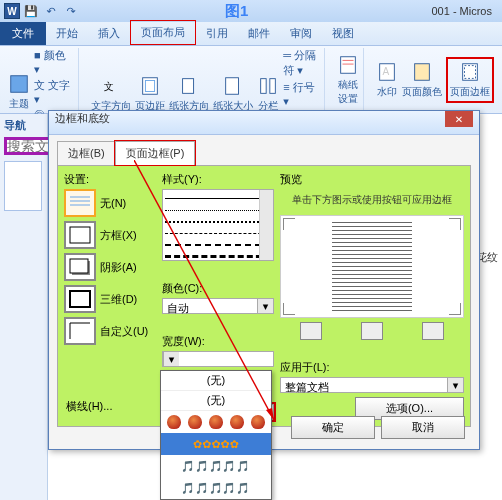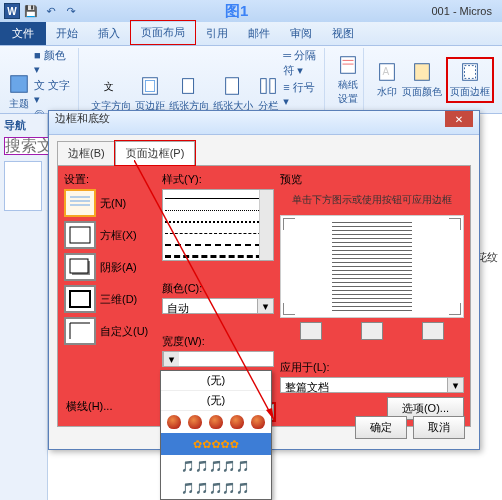--- a/index.html
+++ b/index.html
@@ -17,32 +17,32 @@
 .rgroup{display:flex;flex-direction:column;align-items:center;border-right:1px solid #cadbf2;padding:0 4px}
 .rgroup .icons{display:flex;gap:4px;flex:1;align-items:center}
 .rgroup .lbl{font-size:10px;color:#2b5a99;margin-top:auto;padding:2px 0}
 .ricon{display:flex;flex-direction:column;align-items:center;gap:2px;color:#2b5a99;cursor:pointer}
 .ricon svg{width:22px;height:22px}
 .ricon span{font-size:10px;white-space:nowrap}
 .ricon.hl{border:2px solid #d00;padding:2px}
 .small-stack{display:flex;flex-direction:column;gap:2px;font-size:10px;color:#2b5a99}
 .nav{position:absolute;left:0;top:114px;width:48px;bottom:0;background:#eaf1fb;border-right:1px solid #bcd0ea;padding:4px}
 .nav .hdr{color:#2b5a99;font-weight:bold;margin-bottom:4px}
-.nav input{width:59px;height:18px;border:1px solid #a21caf;margin-bottom:6px;font-size:16px}
+.nav input{width:59px;height:18px;border:3px solid #a21caf;margin-bottom:6px;font-size:14px}
 .nav .pg{width:38px;height:50px;border:1px solid #a9c2e8;background:#fff;margin-bottom:4px}
 .doc{position:absolute;left:48px;top:114px;right:0;bottom:0;background:#fff;padding:8px;color:#333}
 .doc div{margin:6px 0}
 .dialog{position:absolute;left:48px;top:110px;width:432px;height:340px;background:#f4f4f4;border:1px solid #5a7fb8;box-shadow:2px 2px 6px rgba(0,0,0,.3)}
 .dtitle{height:24px;background:linear-gradient(#eaf3ff,#cfe3fb);display:flex;align-items:flex-start;padding:0 6px;color:#2b2b2b;border-bottom:1px solid #a9c2e8}
 .dtitle .x{margin-left:auto;width:28px;height:16px;background:#c54a3e;color:#fff;display:flex;align-items:center;justify-content:center;font-size:10px}
 .dtabs{display:flex;padding:6px 20px 0 8px;gap:0}
 .dtab{padding:4px 10px;border:1px solid #aaa;border-bottom:none;background:#f4f4f4;color:#333;margin-right:-1px;cursor:pointer}
 .dtab.active{background:#fff;position:relative;z-index:2}
 .dtab.hl{outline:1px solid #d00}
-.dbody{border:1px solid #aaa;margin:0 8px 8px 8px;background:#ef4444;height:262px;display:flex;padding:6px;gap:6px;position:relative}
+.dbody{border:1px solid #aaa;margin:0 8px 8px 8px;background:#bef264;height:262px;display:flex;padding:6px;gap:6px;position:relative}
 .col{display:flex;flex-direction:column}
 .col.settings{width:92px}
 .section-lbl{font-size:11px;margin-bottom:2px}
 .setopt{display:flex;align-items:center;gap:4px;margin-bottom:4px;cursor:pointer}
 .setopt .thumb{width:32px;height:28px;border:2px solid #888;display:flex;align-items:center;justify-content:center;background:#fff}
 .setopt.sel .thumb{border-color:#f5a623;background:#fff8e8}
 .col.style{width:112px}
 .stylelist{border:1px solid #aaa;height:108px;background:#fff;overflow:hidden;display:flex;flex-direction:column;padding:2px;gap:4px;position:relative}
 .stylelist .ln{height:12px;border-bottom:1px solid #000}
 .stylelist .sb{position:absolute;right:0;top:0;bottom:0;width:14px;background:#e8e8e8;border-left:1px solid #ccc}
@@ -57,21 +57,21 @@
 .artdrop .imgopt{height:22px;display:flex;align-items:center;justify-content:space-around;padding:0 2px}
 .apple{width:14px;height:14px;background:radial-gradient(circle at 40% 35%,#e84,#a11);border-radius:50% 50% 45% 45%;position:relative}
 .col.preview{flex:1}
 .pvbox{border:1px solid #ccc;height:130px;background:#fff;margin-top:4px;display:flex;align-items:center;justify-content:center;position:relative}
 .pvdoc{width:80px;height:90px;background:repeating-linear-gradient(#666,#666 1px,#fff 1px,#fff 4px)}
 .pvbox .corner{position:absolute;width:12px;height:12px;border:1px solid #888}
 .pvhint{text-align:center;font-size:10px;margin:4px 0;color:#333}
 .pvicons{display:flex;justify-content:space-around;margin-top:4px}
 .pvicons div{width:22px;height:18px;border:1px solid #888;background:#eee}
 .dbtns{position:absolute;right:14px;bottom:10px;display:flex;gap:6px}
-.dbtn{padding:3px 14px;border:1px solid #888;background:linear-gradient(#fff,#e4e4e4);cursor:pointer}
+.dbtn{padding:3px 30px;border:1px solid #888;background:linear-gradient(#fff,#e4e4e4);cursor:pointer}
 .hline{position:absolute;left:8px;bottom:12px;display:flex;align-items:flex-end;gap:2px}
 .arrow1{position:absolute;left:134px;top:160px;width:150px;height:270px;pointer-events:none;z-index:20}
 </style>
 </head>
 <body>
 
 <div class="figlabel">图1</div>
 
 <div class="qat">
   <div class="wicon">W</div>

